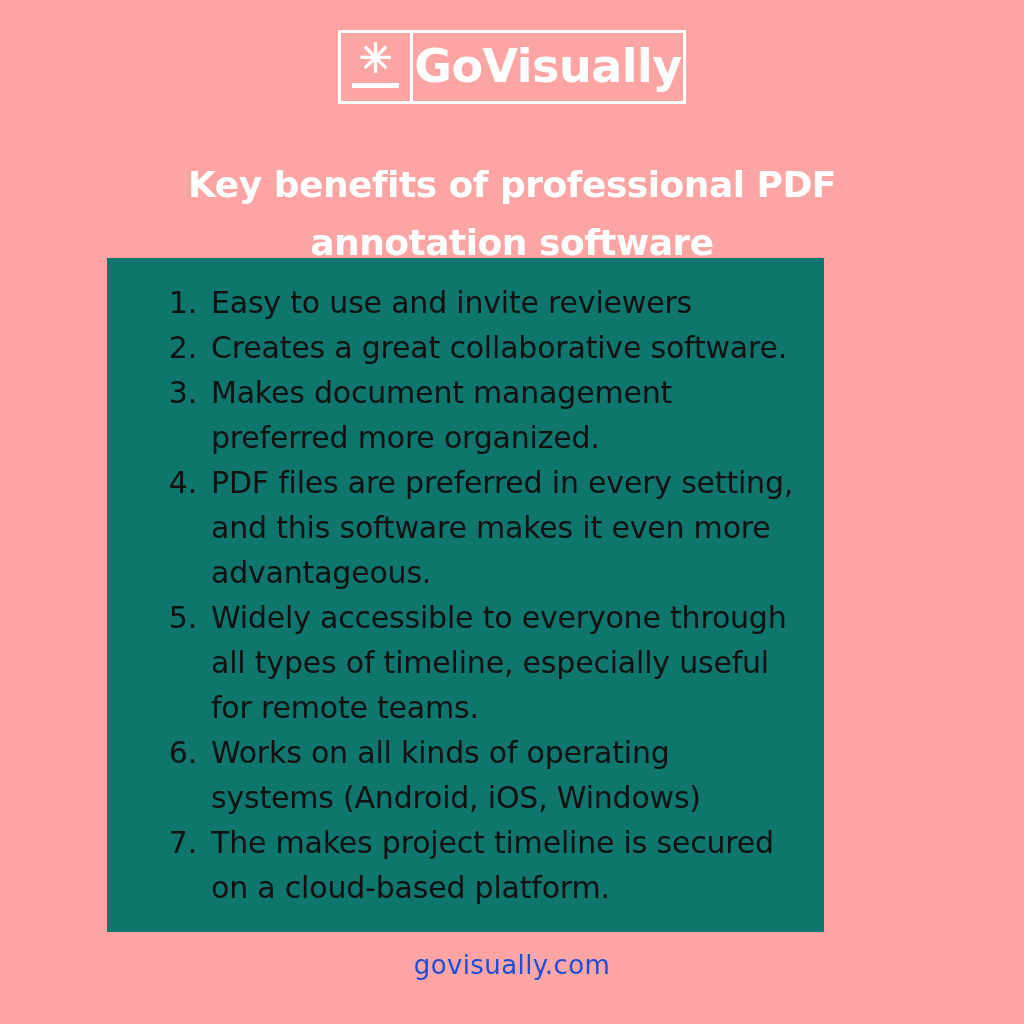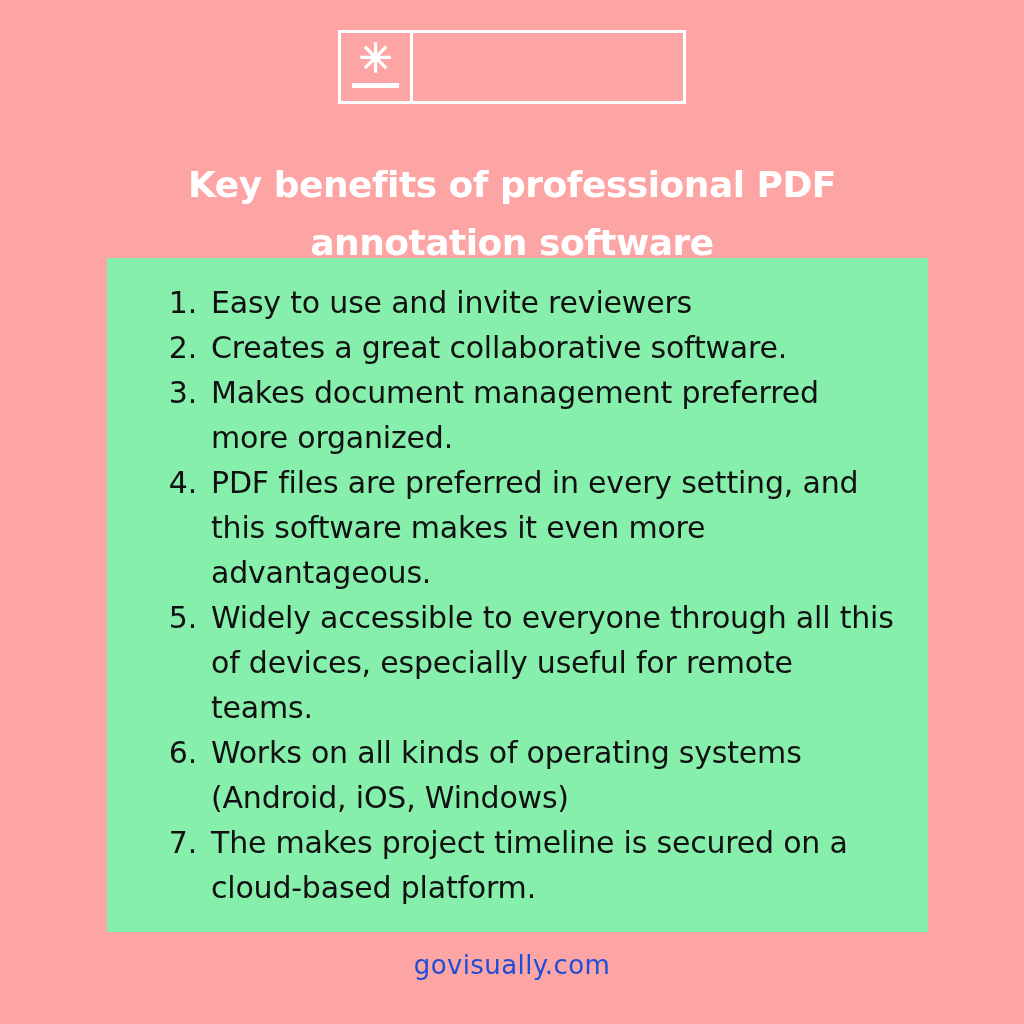--- a/index.html
+++ b/index.html
@@ -83,23 +83,23 @@
     line-height: 58px;
     letter-spacing: -0.5px;
     white-space: pre-line;
   }
 
   
   .card {
     position: absolute;
     left: 107px;
     top: 258px;
-    width: 821px;
+    width: 717px;
     height: 674px;
-    background: #86efac;
+    background: #0f766e;
     box-sizing: border-box;
     padding: 22px 26px 20px 48px;
   }
   .benefit-list {
     list-style: none;
     margin: 0;
     padding: 0;
     counter-reset: benefit;
   }
   .benefit-item {
@@ -139,30 +139,31 @@
   }
 </style>
 </head>
 <body>
 
 <div class="logo-wrap">
   <div class="logo-mark">
     <div class="logo-asterisk">✳</div>
     <div class="logo-underline"></div>
   </div>
+  <div class="logo-word">GoVisually</div>
 </div>
 
 <h1 class="headline">Key benefits of professional PDF
 annotation software</h1>
 
 <div class="card">
   <ol class="benefit-list">
     <li class="benefit-item">Easy to use and invite reviewers</li>
     <li class="benefit-item">Creates a great collaborative software.</li>
     <li class="benefit-item">Makes document management preferred more organized.</li>
     <li class="benefit-item">PDF files are preferred in every setting, and this software makes it even more advantageous.</li>
-    <li class="benefit-item">Widely accessible to everyone through all this of devices, especially useful for remote teams.</li>
+    <li class="benefit-item">Widely accessible to everyone through all types of timeline, especially useful for remote teams.</li>
     <li class="benefit-item">Works on all kinds of operating systems (Android, iOS, Windows)</li>
     <li class="benefit-item">The makes project timeline is secured on a cloud-based platform.</li>
   </ol>
 </div>
 
 <div class="footer-url">govisually.com</div>
 
 </body></html>

